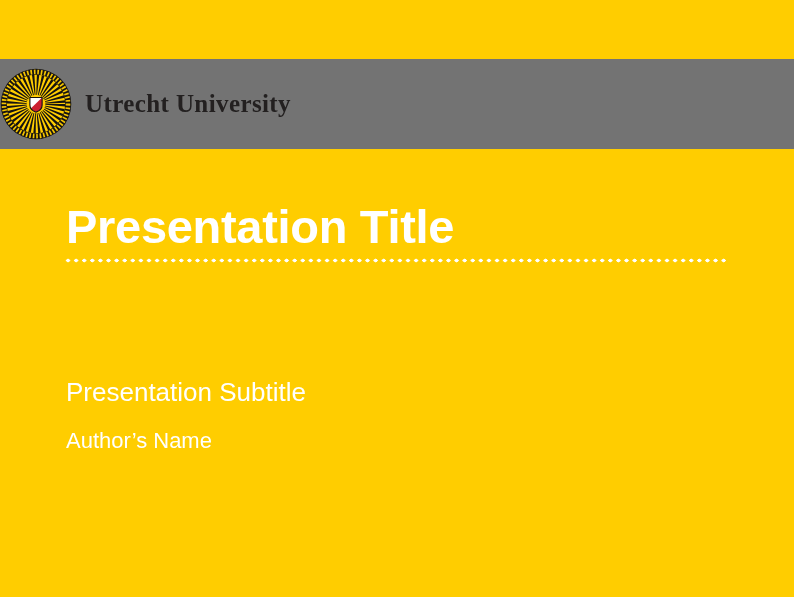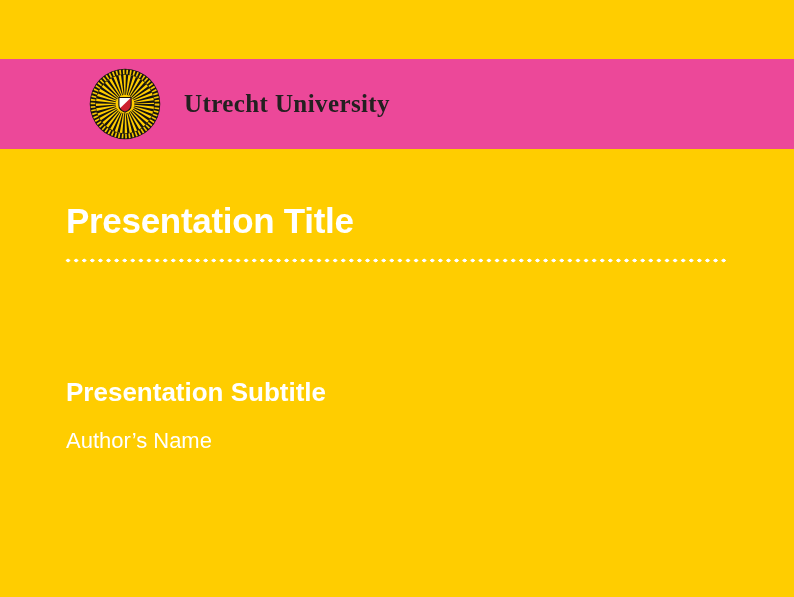--- a/index.html
+++ b/index.html
@@ -18,26 +18,25 @@
     position: absolute;
     inset: 0;
   }
   
   .header-band {
     position: absolute;
     top: 59px;
     left: 0;
     width: 100%;
     height: 90px;
-    background: #ec4899;
+    background: #737373;
     display: flex;
     align-items: center;
-    padding-left: 89px;
     box-sizing: border-box;
-    gap: 23px;
+    gap: 13px;
   }
   .logo {
     display: inline-flex;
     width: 72px;
     height: 72px;
     flex: 0 0 auto;
   }
   .institution {
     font-family: "Liberation Serif", serif;
     font-weight: 700;
@@ -45,21 +44,21 @@
     color: #232020;
     letter-spacing: 0.4px;
     white-space: nowrap;
   }
   
   .title {
     position: absolute;
     left: 66px;
     top: 203px;
     margin: 0;
-    font-size: 35px;
+    font-size: 47px;
     line-height: 1;
     font-weight: 700;
     color: #FFFFFF;
     letter-spacing: -0.3px;
     white-space: nowrap;
   }
   .dotted-divider {
     position: absolute;
     left: 64px;
     top: 258px;
@@ -70,21 +69,21 @@
     background-repeat: repeat-x;
     background-position: 0 50%;
   }
   .subtitle {
     position: absolute;
     left: 66px;
     top: 379px;
     margin: 0;
     font-size: 26px;
     line-height: 1;
-    font-weight: 700;
+    font-weight: 400;
     color: #FFFFFF;
     white-space: nowrap;
   }
   .author {
     position: absolute;
     left: 66px;
     top: 430px;
     margin: 0;
     font-size: 22px;
     line-height: 1;

